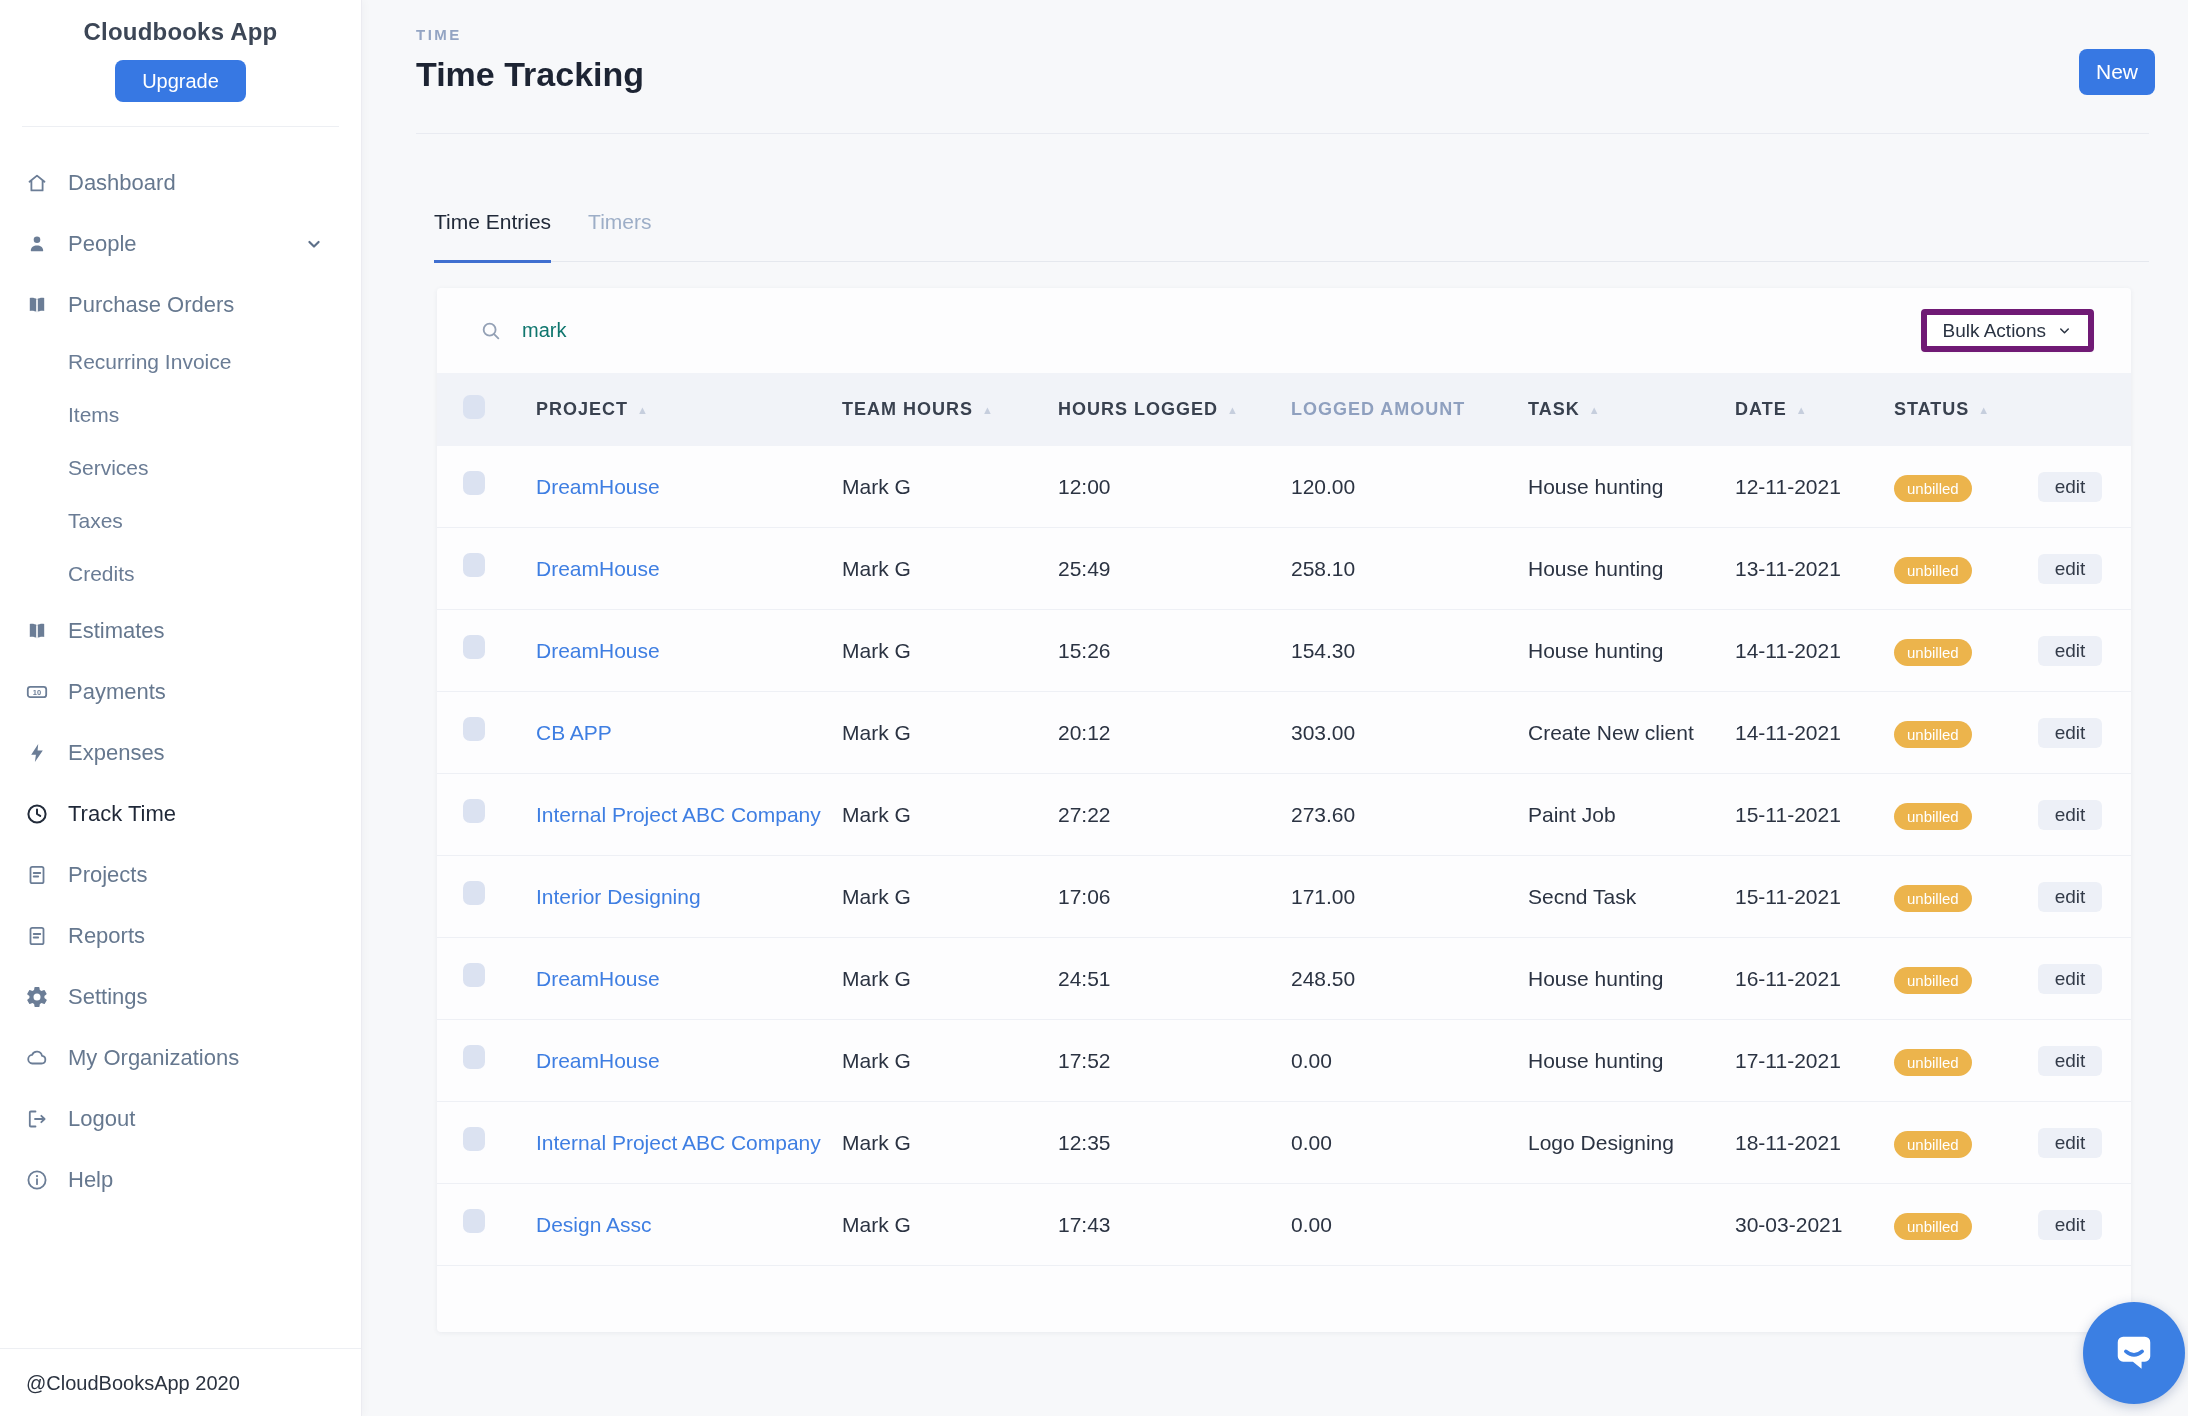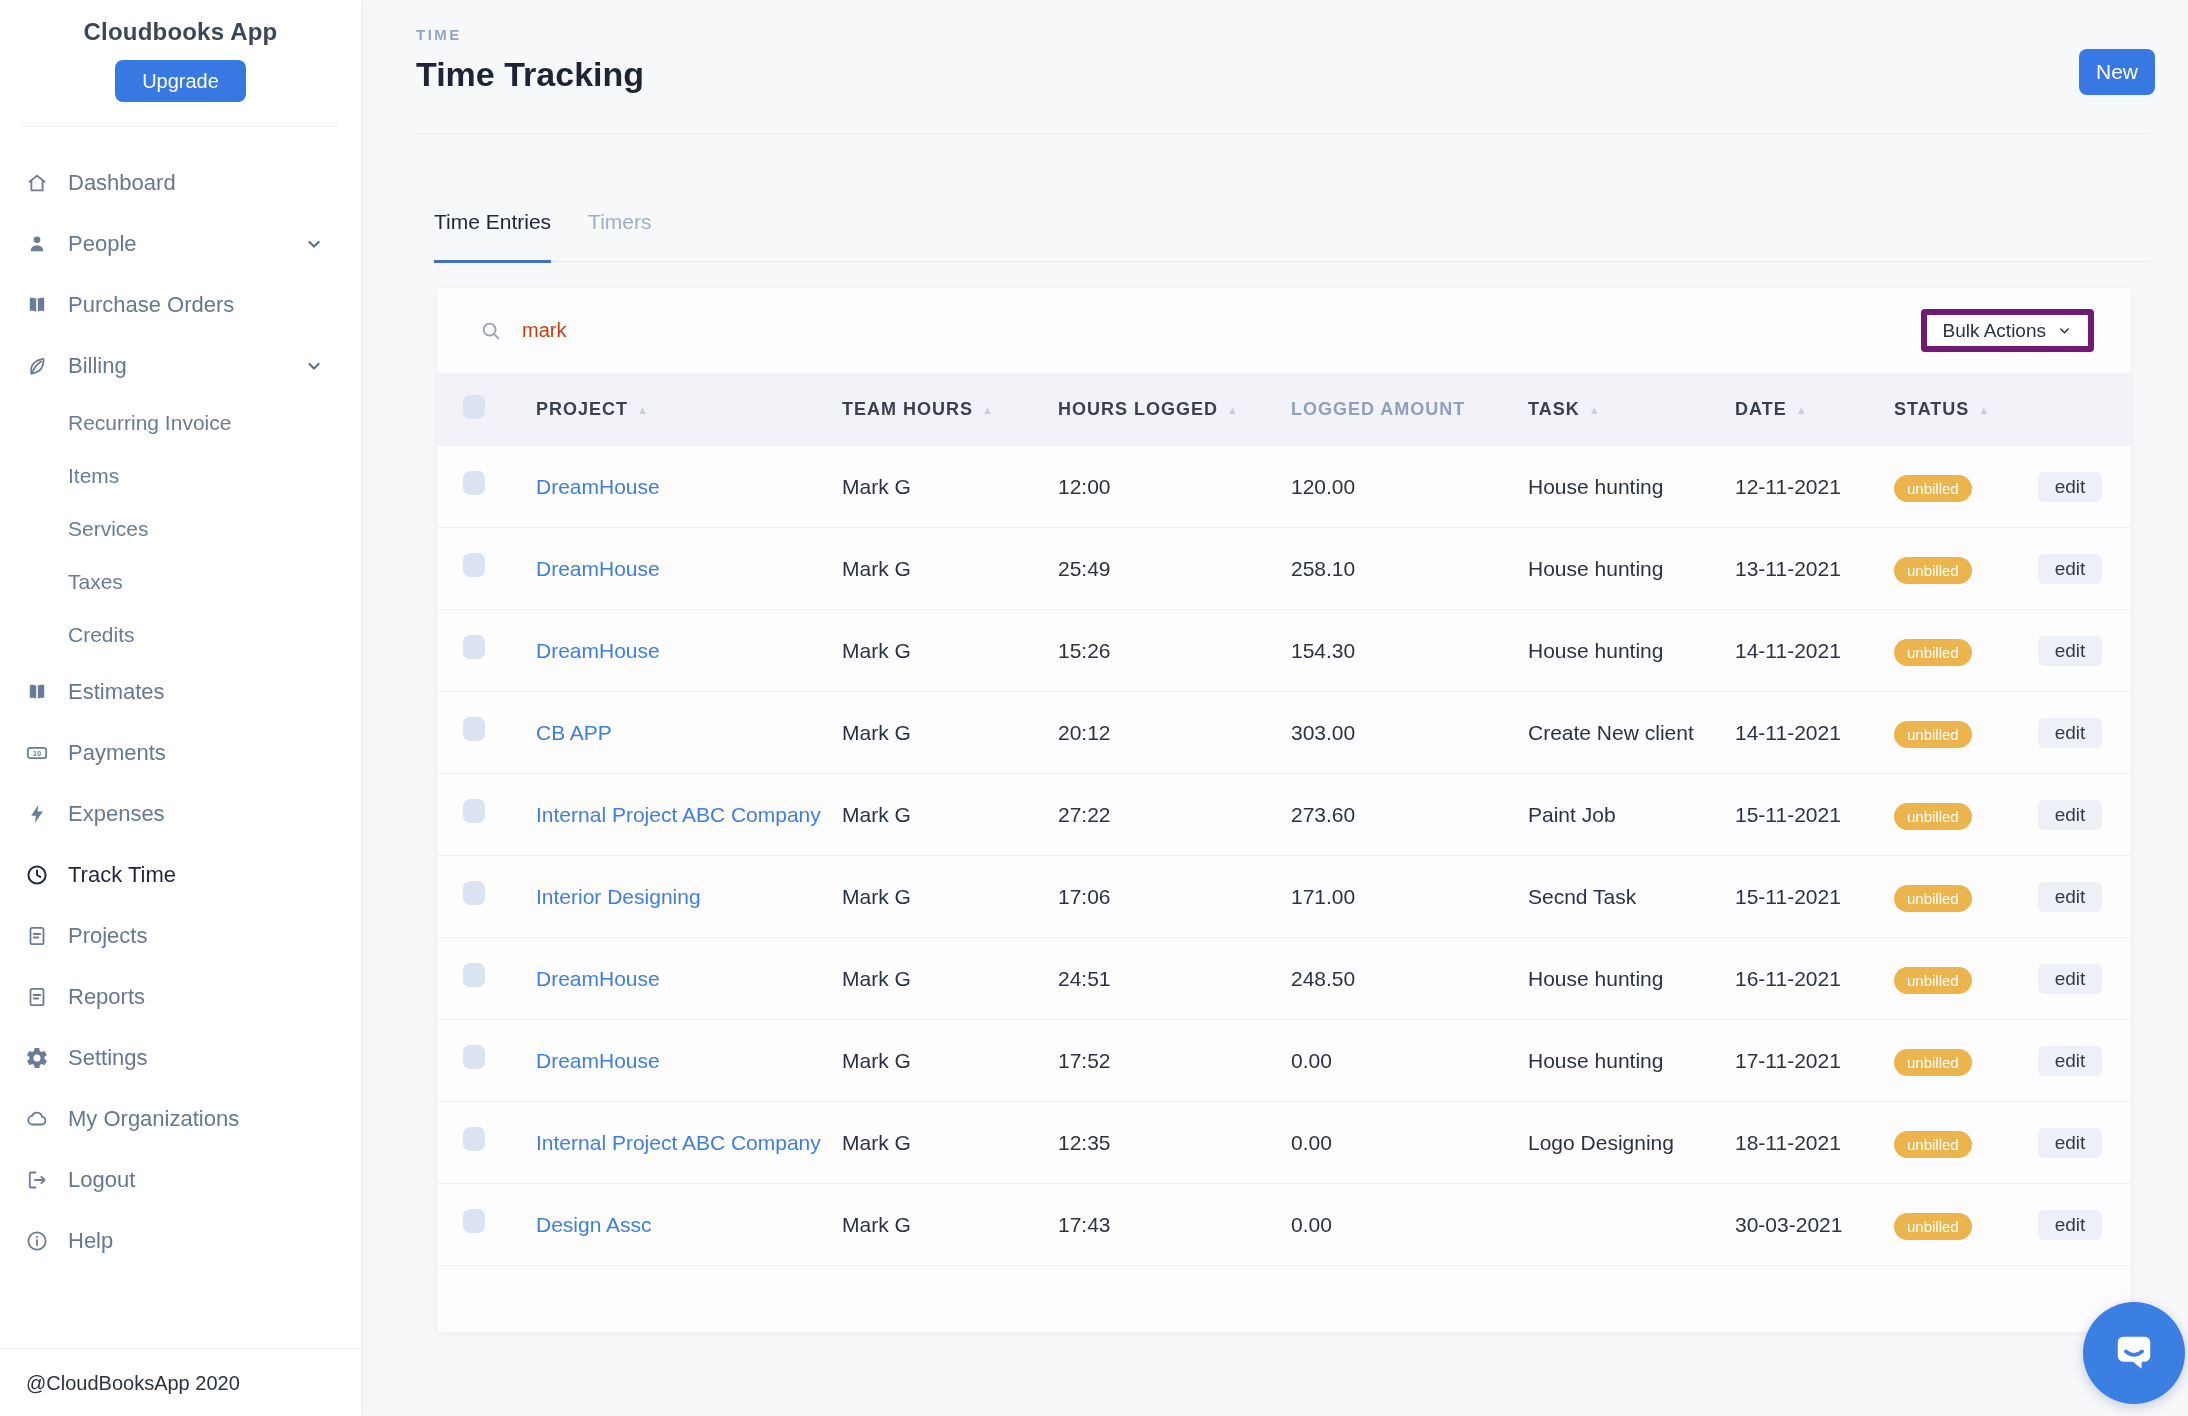--- a/index.html
+++ b/index.html
@@ -47,21 +47,21 @@
   .new-btn{position:absolute;top:49px;right:33px;width:76px;height:46px;background:var(--accent-blue);color:#fff;border:none;border-radius:8px;font-size:21px;font-family:inherit;cursor:pointer;}
 
   .tabs{margin:74px 0 0 18px;display:flex;gap:37px;border-bottom:1px solid #e5e8ee;}
   .tab{font-size:21px;line-height:28px;padding-bottom:25px;color:#9daec7;cursor:pointer;position:relative;}
   .tab.active{color:#202938;}
   .tab.active::after{content:"";position:absolute;left:0;right:0;bottom:-2px;height:3px;background:#3f6fd0;}
 
   .card{margin:26px 0 0 21px;width:1694px;background:var(--card-bg);border-radius:4px;box-shadow:0 1px 5px rgba(40,50,80,.07);padding-bottom:66px;}
   .toolbar{height:85px;display:flex;align-items:center;padding:0 37px 0 43px;}
   .search-icon{width:22px;height:22px;flex:none;}
-  .search-input{border:none;outline:none;background:transparent;font-size:20px;color:#c2410c;margin-left:20px;flex:1;font-family:inherit;}
+  .search-input{border:none;outline:none;background:transparent;font-size:20px;color:#0f766e;margin-left:20px;flex:1;font-family:inherit;}
   .bulk-btn{display:inline-flex;align-items:center;gap:11px;height:43px;padding:0 16px;background:#fff;border:6px solid #701a75;border-radius:4px;font-size:19px;color:#2a3342;font-family:inherit;cursor:pointer;box-shadow:0 1px 2px rgba(0,0,0,.03);}
 
   .row-grid{display:grid;grid-template-columns:73px 306px 216px 233px 237px 207px 159px 144px minmax(0,1fr);padding:0 28px 0 26px;align-items:center;}
   .thead{height:73px;background:var(--thead-bg);font-size:18px;font-weight:bold;letter-spacing:1px;color:#39414f;}
   .th{display:flex;align-items:center;gap:9px;white-space:nowrap;}
   .th .sort{font-size:11px;color:#c6cedd;}
   .th.muted{color:var(--muted-header);}
   .checkbox{width:22px;height:24px;border-radius:7px;background:#dbe2f1;display:inline-block;cursor:pointer;}
   .trow{min-height:81px;border-bottom:1px solid var(--row-divider);font-size:21px;color:var(--row-text);background:var(--card-bg);}
   .trow .cell{padding:25px 10px 25px 0;line-height:29px;}
@@ -111,34 +111,20 @@
       <div class="nav-item">
         <span class="nav-icon">
             <svg viewBox="0 0 24 24">
               <path class="icon-fill" d="M12 6.2C10.2 4.9 7.3 4.4 4.8 4.9V17.9C7.3 17.4 10.2 17.9 12 19.2C13.8 17.9 16.7 17.4 19.2 17.9V4.9C16.7 4.4 13.8 4.9 12 6.2Z"></path>
               <path d="M12 6.2 V19.2" stroke="#ffffff" stroke-width="1.6" fill="none"></path>
             </svg>
           </span>
         <span class="nav-label">Purchase Orders</span>
       </div>
 
-      <div class="nav-item">
-        <span class="nav-icon">
-            <svg viewBox="0 0 24 24">
-              <path class="icon-stroke" d="M6.5 19.5C5 13 8 6.5 18.5 4.8C18.8 13.5 14.5 18.6 6.5 19.5Z"></path>
-              <path class="icon-stroke" d="M6.5 19.5C9 13.5 12.5 10 16 7.5"></path>
-            </svg>
-          </span>
-        <span class="nav-label">Billing</span>
-        <span class="nav-chevron">
-            <svg width="20" height="20" viewBox="0 0 24 24">
-              <path d="M6.5 9.5 L12 15 L17.5 9.5" stroke="#5d7089" stroke-width="2.6" fill="none" stroke-linecap="round" stroke-linejoin="round"></path>
-            </svg>
-          </span>
-      </div>
 
       <div class="nav-sub">
           <span>Recurring Invoice</span>
         </div>
       <div class="nav-sub">
           <span>Items</span>
         </div>
       <div class="nav-sub">
           <span>Services</span>
         </div>

